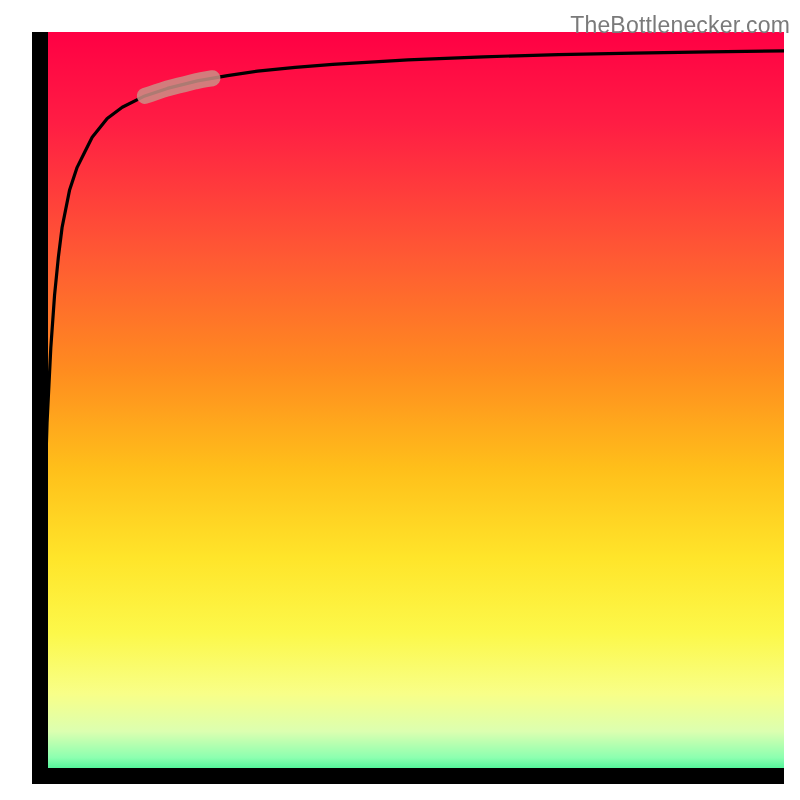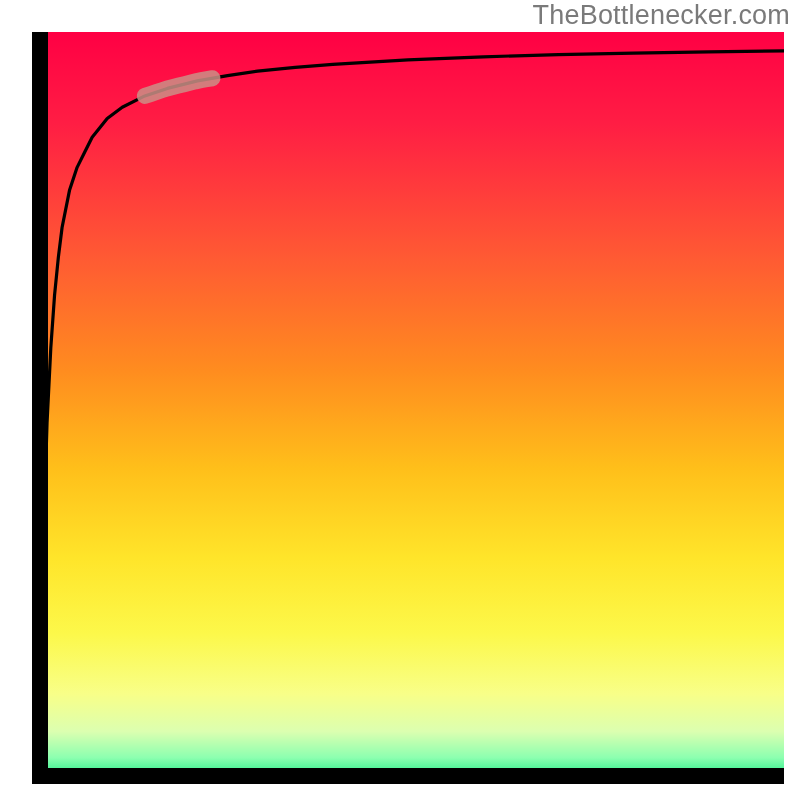--- a/index.html
+++ b/index.html
@@ -59,23 +59,23 @@
   .curve-layer, .marker-layer {
     position: absolute;
     left: 0;
     top: 0;
     width: 100%;
     height: 100%;
     pointer-events: none;
   }
   .watermark {
     position: absolute;
-    top: 0;
+    top: 12px;
     right: 10px;
-    font-size: 27px;
+    font-size: 23px;
     color: #7a7a7a;
     font-weight: 400;
     letter-spacing: 0.2px;
   }
 </style>
 </head>
 <body>
 
 <div class="chart-root">
 

